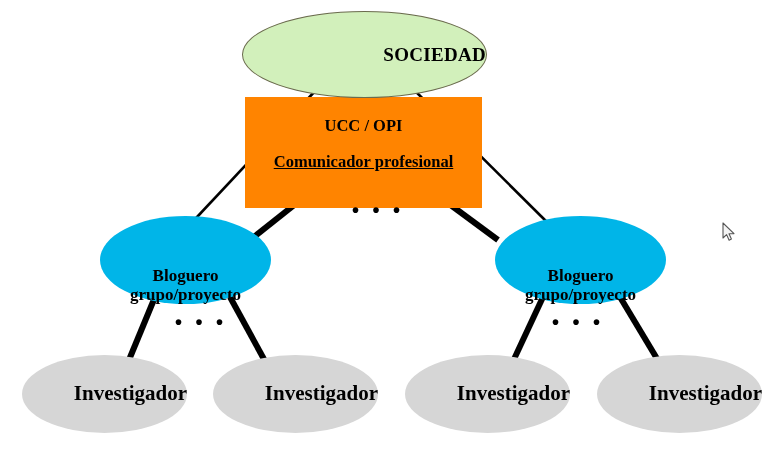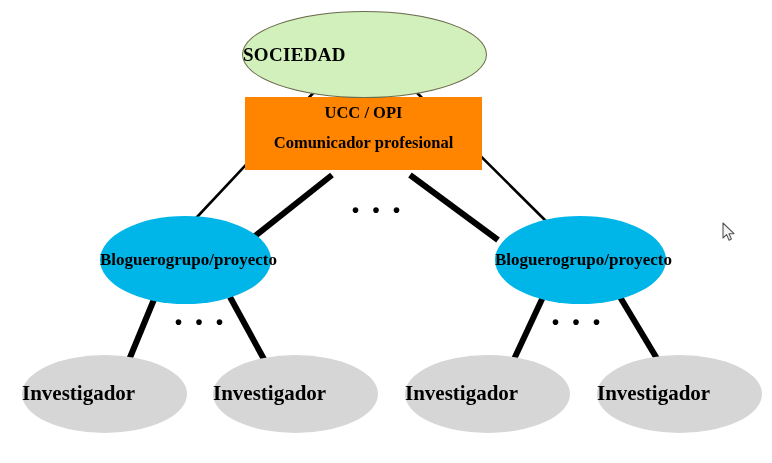--- a/index.html
+++ b/index.html
@@ -22,21 +22,21 @@
     left: 0;
     top: 0;
     width: 772px;
     height: 463px;
     pointer-events: none;
   }
   .node {
     position: absolute;
     display: flex;
     align-items: center;
-    justify-content: flex-start;
+    justify-content: flex-end;
     text-align: center;
     font-weight: bold;
     color: #000000;
     line-height: 1.12;
     box-sizing: border-box;
   }
   .ellipse { border-radius: 50%; }
 
   
   #node-sociedad {
@@ -49,37 +49,38 @@
     font-size: 19px;
     letter-spacing: 0.3px;
     z-index: 3;
   }
 
   
   #node-ucc {
     left: 245px;
     top: 97px;
     width: 237px;
-    height: 73px;
+    height: 111px;
     background: #ff8400;
     font-size: 16.5px;
     flex-direction: column;
     justify-content: flex-start;
-    padding-top: 7px;
+    padding-top: 20px;
     z-index: 2;
   }
-  #node-ucc .line2 { margin-top: 12px; }
+  #node-ucc .line2 { margin-top: 18px; text-decoration: underline; }
 
   
   .node-bloguero {
     top: 216px;
     width: 171px;
     height: 88px;
     background: #00b5e8;
     font-size: 17px;
+    flex-direction: column;
     z-index: 4;
   }
   #node-bloguero-left  { left: 100px; }
   #node-bloguero-right { left: 495px; }
 
   
   .node-investigador {
     top: 355px;
     width: 165px;
     height: 78px;

